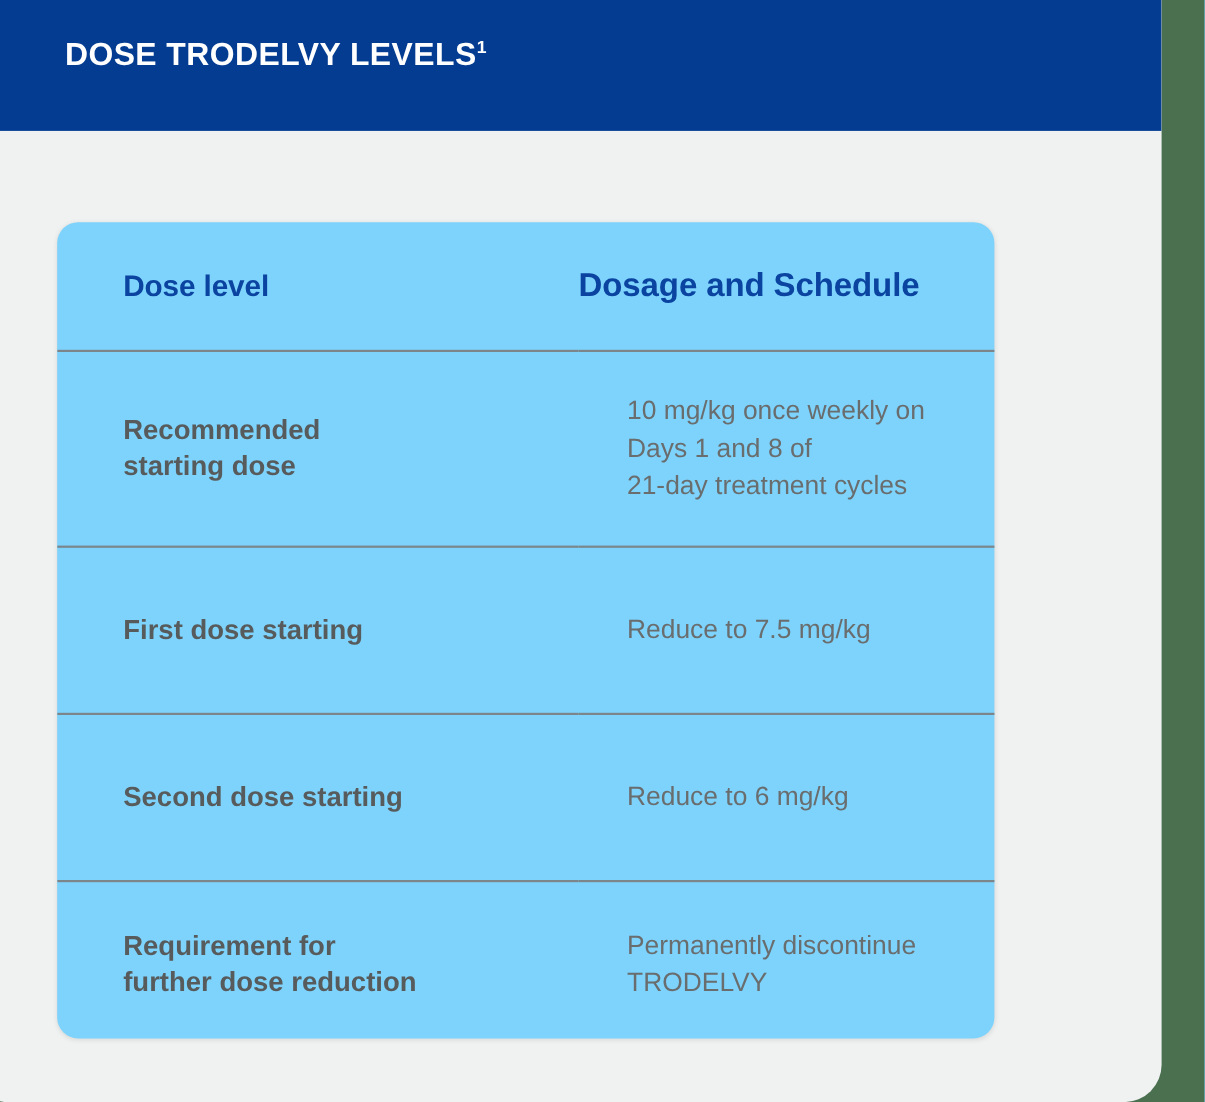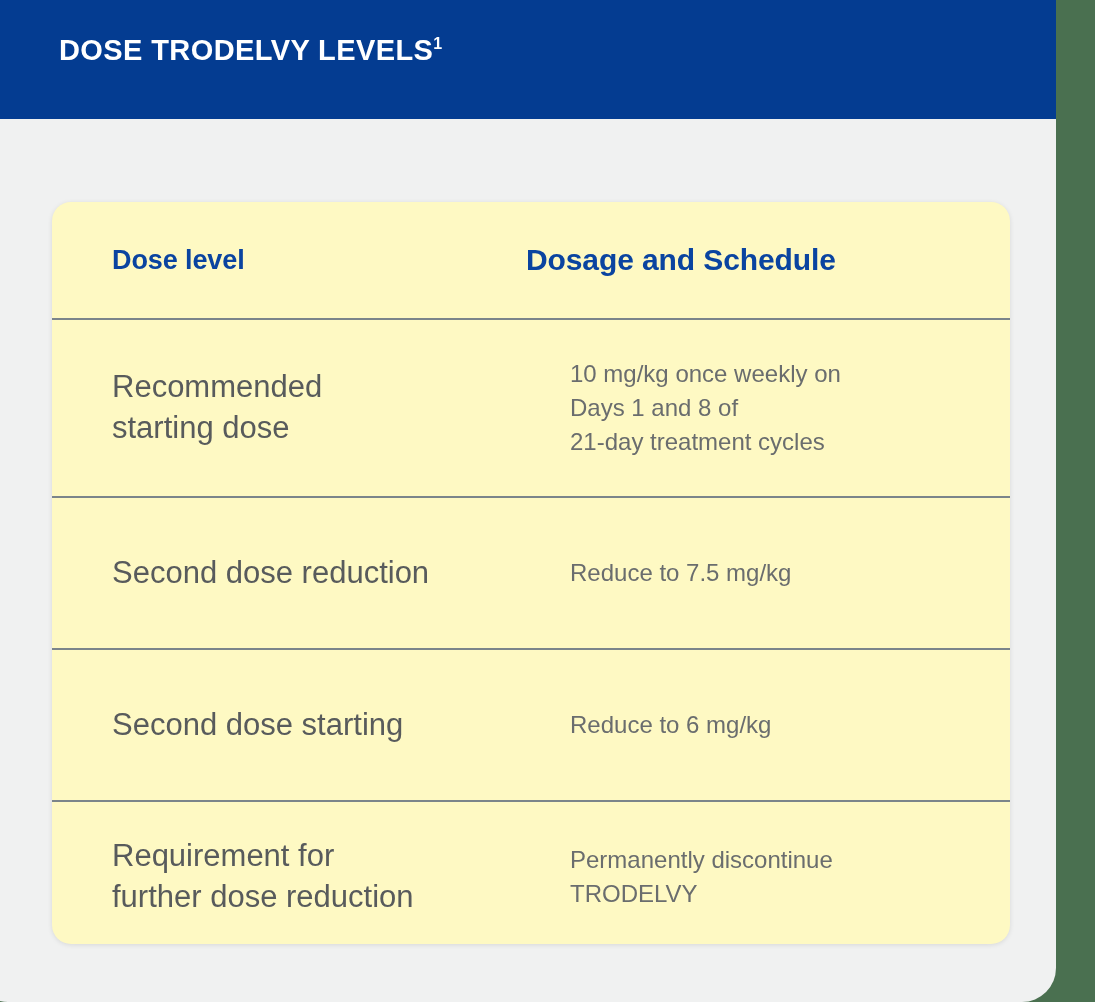--- a/index.html
+++ b/index.html
@@ -53,23 +53,23 @@
     vertical-align: super;
     font-weight: bold;
     line-height: 0;
   }
 
   
   #table-card {
     position: absolute;
     left: 78px;                 
     top: 202px;
-    width: 958px;
+    width: 852px;
     height: 742px;
-    background: #fef9c3;
+    background: #7dd3fc;
     border-radius: 19px;
     box-shadow: 0 1px 5px rgba(0,0,0,0.10);
     overflow: hidden;
   }
 
   table.dose-table {
     width: 100%;
     height: 100%;
     border-collapse: collapse;
     table-layout: fixed;
@@ -113,22 +113,22 @@
   tr.body-row:last-child td {
     border-bottom: 0;
   }
   td.cell-left {
     border-right: 2px solid #7b858a;
   }
   .cell-left-text {
     padding-left: 60px;
     padding-right: 18px;
     color: #585b5c;
-    font-size: 31px;
-    font-weight: normal;
+    font-size: 25px;
+    font-weight: bold;
     line-height: 1.32;
   }
   .cell-right-text {
     padding-left: 44px;
     padding-right: 22px;
     color: #6a6d6e;
     font-size: 24px;
     font-weight: normal;
     line-height: 1.42;
   }
@@ -170,21 +170,21 @@
           <td class="cell-left">
             <div class="cell-left-text">Recommended<br>starting dose</div>
           </td>
           <td>
             <div class="cell-right-text">10 mg/kg once weekly on<br>Days 1 and 8 of<br>21-day treatment cycles</div>
           </td>
         </tr>
 
         <tr class="body-row row-1">
           <td class="cell-left">
-            <div class="cell-left-text">Second dose reduction</div>
+            <div class="cell-left-text">First dose starting</div>
           </td>
           <td>
             <div class="cell-right-text">Reduce to 7.5 mg/kg</div>
           </td>
         </tr>
 
         <tr class="body-row row-2">
           <td class="cell-left">
             <div class="cell-left-text">Second dose starting</div>
           </td>

